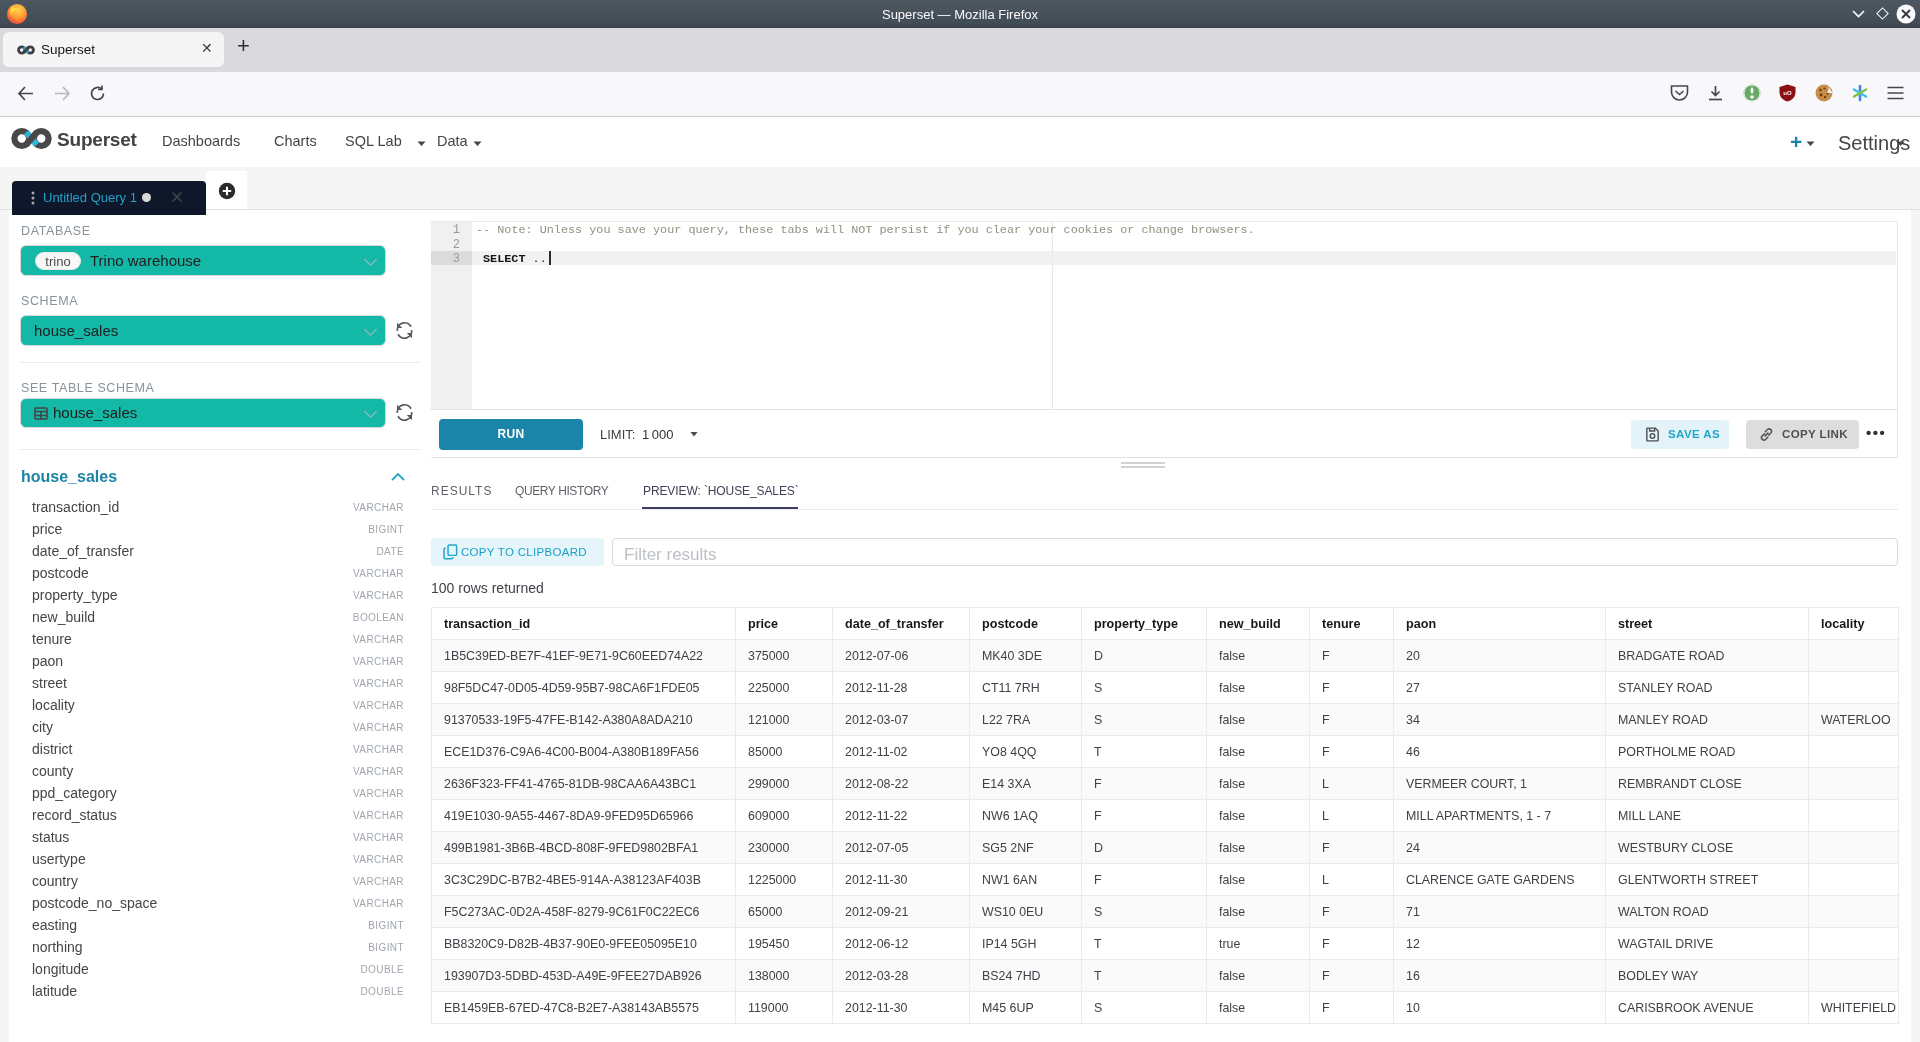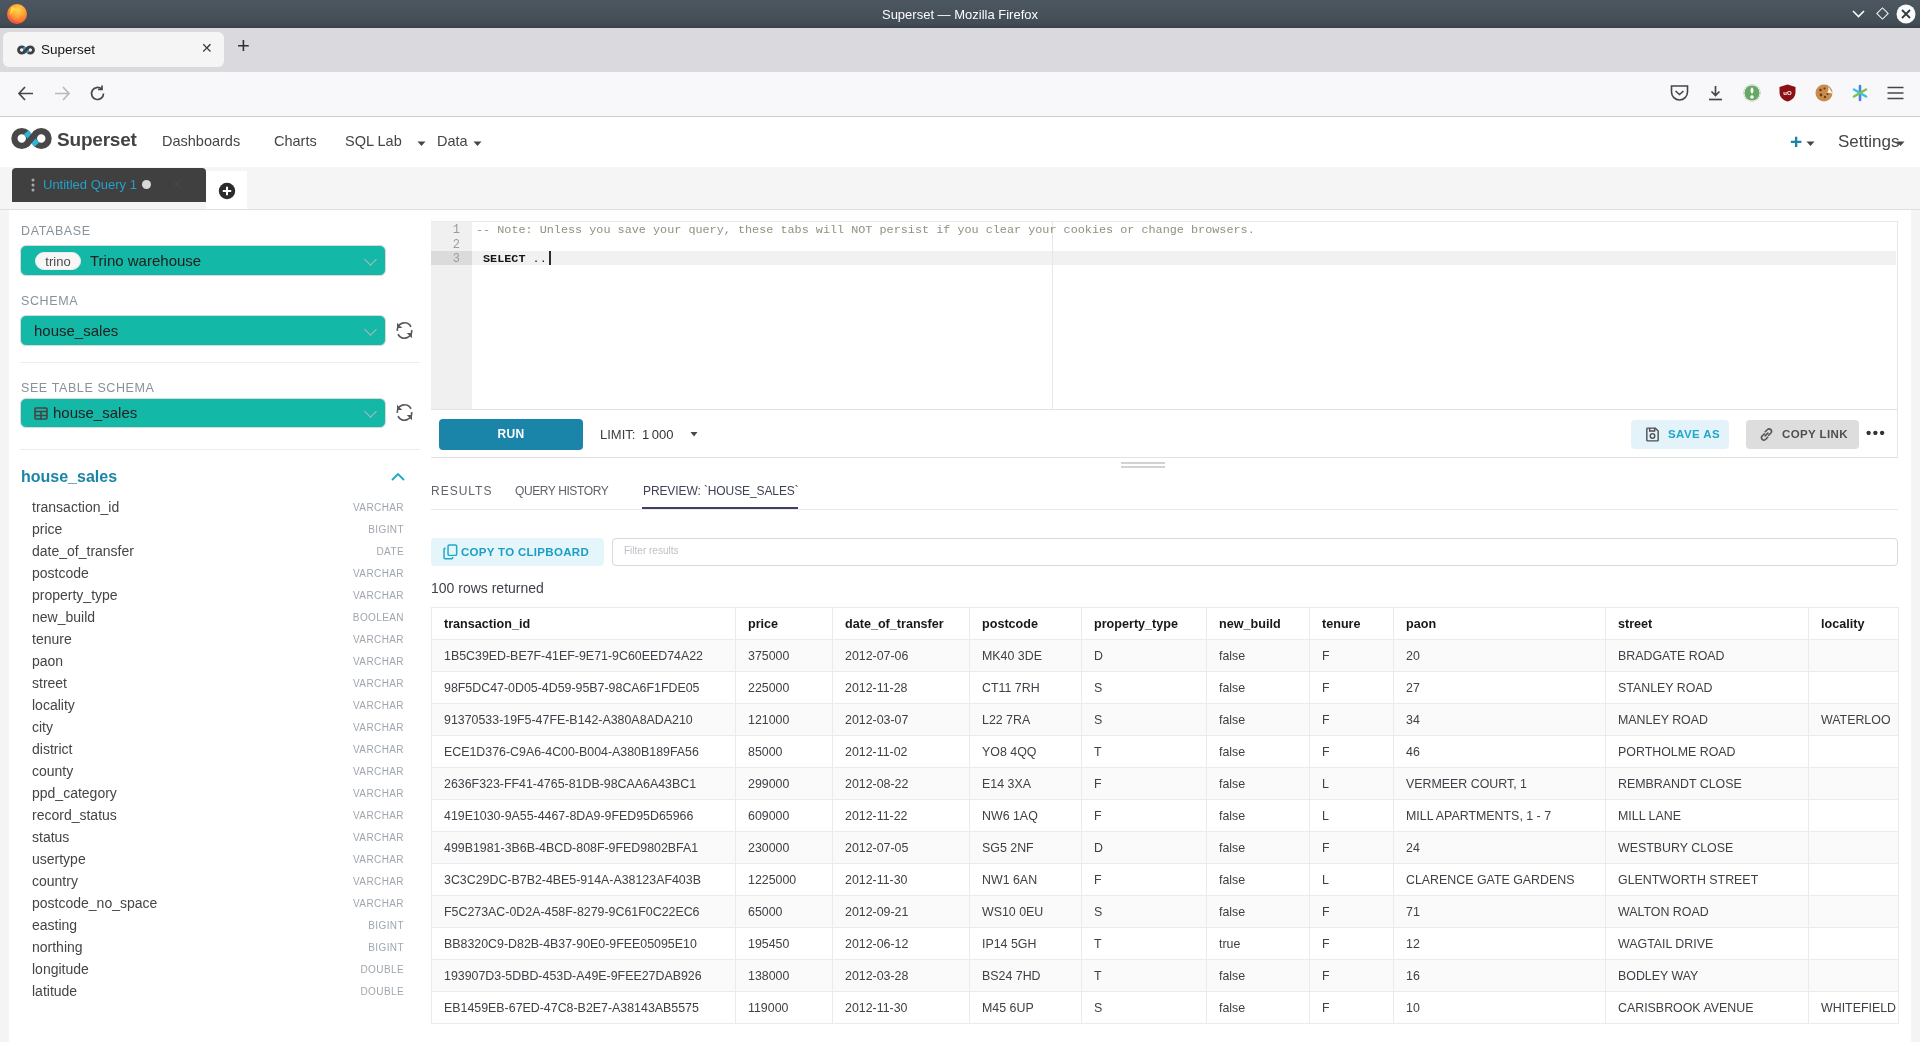--- a/index.html
+++ b/index.html
@@ -26,21 +26,21 @@
 .urltext { left:61px; top:6px; white-space:nowrap; font-size:15px; color:#1b1b1f; }
 .urltext span { color:#76767c; }
 
 
 #navbar { left:0; top:117px; width:1920px; height:50px; background:#fff; }
 .navitem { top:16px; font-size:14.5px; color:#454545; }
 #brand { left:57px; top:12px; font-size:19px; font-weight:bold; color:#434343; letter-spacing:-0.2px; }
 
 
 #qtabbar { left:0; top:167px; width:1920px; height:43px; background:#f5f5f6; border-bottom:1px solid #e0e0e0; }
-#qtab { left:12px; top:1px; width:194px; height:34px; background:#404040; border-radius:4px 4px 0 0; z-index:2; }
+#qtab { left:12px; top:14px; width:194px; height:34px; background:#0f172a; border-radius:4px 4px 0 0; z-index:2; }
 #qtab .name { left:31px; top:9px; font-size:13px; white-space:nowrap; color:#24a0c9; }
 #plustab { left:206px; top:4px; width:41px; height:38px; background:#fff; }
 
 
 .sidelabel { font-size:12.5px; color:#87929b; letter-spacing:0.6px; }
 .selbox { left:20px; width:366px; border:1px solid #d9d9d9; border-radius:6px; background:#14b8a6; }
 .chev { width:9px; height:9px; border-right:1.6px solid #b9b9bf; border-bottom:1.6px solid #b9b9bf;
   transform:rotate(45deg); }
 .hr { left:20px; width:400px; height:1px; background:#ededed; }
 .colname { left:32px; font-size:14px; color:#454545; }
@@ -185,21 +185,21 @@
         <path d="M0.5 0.5 L4.5 5 L8.5 0.5 Z" fill="#454545"></path>
       </svg>
     <div class="abs navitem" style="left:437px;">Data</div>
     <svg class="abs" style="left:473px; top:24px;" width="9" height="6">
         <path d="M0.5 0.5 L4.5 5 L8.5 0.5 Z" fill="#454545"></path>
       </svg>
     <div class="abs" style="left:1790px; top:13px; font-size:21px; font-weight:bold; color:#1a85a8;">+</div>
     <svg class="abs" style="left:1806px; top:24px;" width="9" height="6">
         <path d="M0.5 0.5 L4.5 5 L8.5 0.5 Z" fill="#454545"></path>
       </svg>
-    <div class="abs navitem" style="left:1838px; font-size:17px; top:15px;">Settings</div>
+    <div class="abs navitem" style="left:1838px; font-size:20px; top:15px;">Settings</div>
     <svg class="abs" style="left:1896px; top:24px;" width="9" height="6">
         <path d="M0.5 0.5 L4.5 5 L8.5 0.5 Z" fill="#454545"></path>
       </svg>
   </div>
   <div class="abs" id="qtabbar">
     <div class="abs" id="qtab">
       <svg class="abs" style="left:19px; top:10px;" width="4" height="14">
           <g fill="#a6aaae">
             <circle cx="2" cy="2" r="1.5"></circle>
             <circle cx="2" cy="7" r="1.5"></circle>
@@ -364,24 +364,24 @@
   <div class="abs" style="left:642px; top:507px; width:156px; height:2.5px; background:#3d4060;"></div>
   <div class="abs" style="left:431px; top:509px; width:1467px; height:1px; background:#e9e9e9;"></div>
 
   <div class="abs" id="copyclip">
     <svg class="abs" style="left:12px; top:6px;" width="15" height="16" viewBox="0 0 24 26">
         <g fill="none" stroke="#20a7c9" stroke-width="2.4">
           <rect x="8" y="1.5" width="14" height="17" rx="2"></rect>
           <path d="M4 7 H3 a1.5 1.5 0 0 0 -1.5 1.5 v14 a1.5 1.5 0 0 0 1.5 1.5 h11 a1.5 1.5 0 0 0 1.5 -1.5 V21"></path>
         </g>
       </svg>
-    <div class="abs" style="left:30px; top:8px; font-size:11.5px; font-weight:bold; letter-spacing:0.3px; color:#1a9dc6; white-space:nowrap;">COPY TO CLIPBOARD</div>
+    <div class="abs" style="left:30px; top:8px; font-size:11.5px; font-weight:normal; letter-spacing:0.3px; color:#1a9dc6; white-space:nowrap;">COPY TO CLIPBOARD</div>
   </div>
   <div class="abs" id="filterbox">
-    <div class="abs" style="left:11px; top:6px; font-size:10px; color:#bdc1c6;">Filter results</div>
+    <div class="abs" style="left:11px; top:6px; font-size:17px; color:#bdc1c6;">Filter results</div>
   </div>
   <div class="abs" style="left:431px; top:580px; font-size:14px; color:#3f4248;">100 rows returned</div>
 
   <div class="abs" id="dtable">
     <table>
       <colgroup>
         <col style="width:304px">
           <col style="width:97px">
           <col style="width:137px">
           <col style="width:112px">

